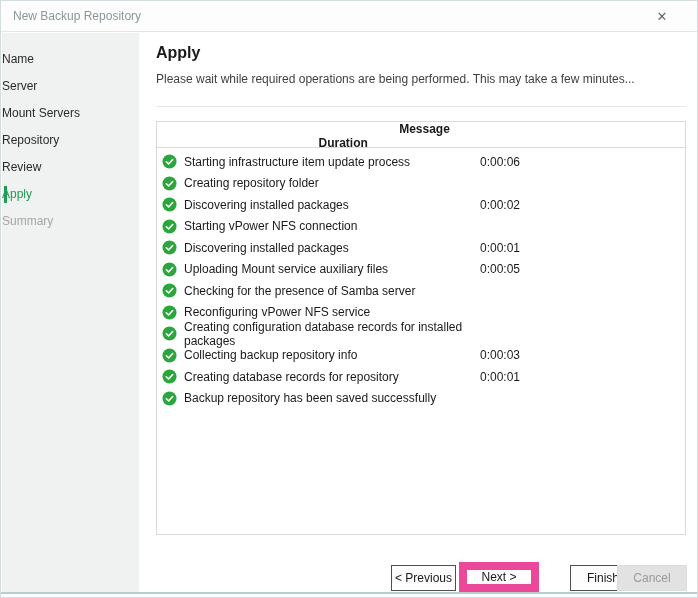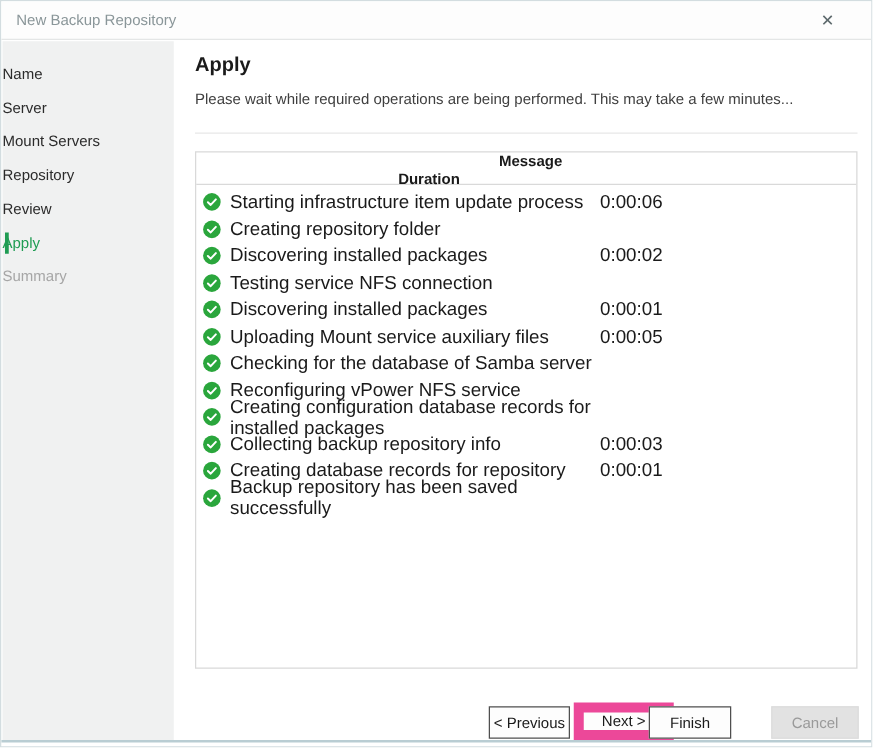--- a/index.html
+++ b/index.html
@@ -32,32 +32,32 @@
   .subtitle { position:absolute; left:16px; top:39px; font-size:12px; color:#3f3f3f; }
   .divider { position:absolute; left:16px; right:10px; top:73px; height:1px; background:#e8e8e8; }
 
   .table { position:absolute; left:16px; right:10px; top:88px; height:414px;
            border:1px solid #d9d9d9; background:#fff; }
   .thead { display:flex; height:26px; align-items:center; border-bottom:1px solid #d9d9d9;
            font-size:12px; font-weight:bold; color:#1a1a1a;flex-direction:column; }
   .th-message { flex:1; padding-left:7px; }
   .th-duration { width:205px; }
   .tbody { padding-top:3px; }
-  .trow { display:flex; align-items:center; height:21.5px; font-size:15px; color:#1a1a1a; }
+  .trow { display:flex; align-items:center; height:21.5px; font-size:12px; color:#1a1a1a; }
   .cell-msg { flex:1; display:flex; align-items:center; padding-left:5px; }
   .check { width:15px; height:15px; display:inline-block; margin-right:7px; flex:0 0 15px; }
   .cell-dur { width:205px; }
 
   
   .btn { position:absolute; font-size:12px; text-align:center; background:#fdfdfd;
          border:1px solid #4f4f4f; color:#1a1a1a; cursor:pointer;
          font-family:"Liberation Sans", sans-serif; }
   .btn-prev   { left:390px; top:564px; width:65px; height:26px; }
   .btn-next   { left:458px; top:561px; width:80px; height:30px; border:8px solid #ec4899; }
-  .btn-finish { left:518px; top:564px; width:66px; height:26px; }
+  .btn-finish { left:569px; top:564px; width:66px; height:26px; }
   .btn-cancel { left:616px; top:564px; width:70px; height:26px; background:#e2e2e2;
                 border:1px solid #dcdcdc; color:#9a9a9a; cursor:default; }
 
   .bottom-edge { position:absolute; left:0; right:0; bottom:3px; height:2px; background:#b9cdd3; }
 </style>
 </head>
 <body>
 
 <div class="dialog">
 
@@ -116,21 +116,21 @@
               <span>Discovering installed packages</span>
             </div>
             <div class="cell-dur">0:00:02</div>
           </div>
           <div class="trow">
             <div class="cell-msg">
               <span class="check"><svg viewBox="0 0 16 16" width="15" height="15">
                   <circle cx="8" cy="8" r="7.5" fill="#2aa63c"></circle>
                   <path d="M4.6 8.3 L7 10.6 L11.4 5.9" fill="none" stroke="#ffffff" stroke-width="1.7" stroke-linecap="round" stroke-linejoin="round"></path>
                 </svg></span>
-              <span>Testing service NFS connection</span>
+              <span>Starting vPower NFS connection</span>
             </div>
             <div class="cell-dur"></div>
           </div>
           <div class="trow">
             <div class="cell-msg">
               <span class="check"><svg viewBox="0 0 16 16" width="15" height="15">
                   <circle cx="8" cy="8" r="7.5" fill="#2aa63c"></circle>
                   <path d="M4.6 8.3 L7 10.6 L11.4 5.9" fill="none" stroke="#ffffff" stroke-width="1.7" stroke-linecap="round" stroke-linejoin="round"></path>
                 </svg></span>
               <span>Discovering installed packages</span>
@@ -146,21 +146,21 @@
               <span>Uploading Mount service auxiliary files</span>
             </div>
             <div class="cell-dur">0:00:05</div>
           </div>
           <div class="trow">
             <div class="cell-msg">
               <span class="check"><svg viewBox="0 0 16 16" width="15" height="15">
                   <circle cx="8" cy="8" r="7.5" fill="#2aa63c"></circle>
                   <path d="M4.6 8.3 L7 10.6 L11.4 5.9" fill="none" stroke="#ffffff" stroke-width="1.7" stroke-linecap="round" stroke-linejoin="round"></path>
                 </svg></span>
-              <span>Checking for the database of Samba server</span>
+              <span>Checking for the presence of Samba server</span>
             </div>
             <div class="cell-dur"></div>
           </div>
           <div class="trow">
             <div class="cell-msg">
               <span class="check"><svg viewBox="0 0 16 16" width="15" height="15">
                   <circle cx="8" cy="8" r="7.5" fill="#2aa63c"></circle>
                   <path d="M4.6 8.3 L7 10.6 L11.4 5.9" fill="none" stroke="#ffffff" stroke-width="1.7" stroke-linecap="round" stroke-linejoin="round"></path>
                 </svg></span>
               <span>Reconfiguring vPower NFS service</span>

